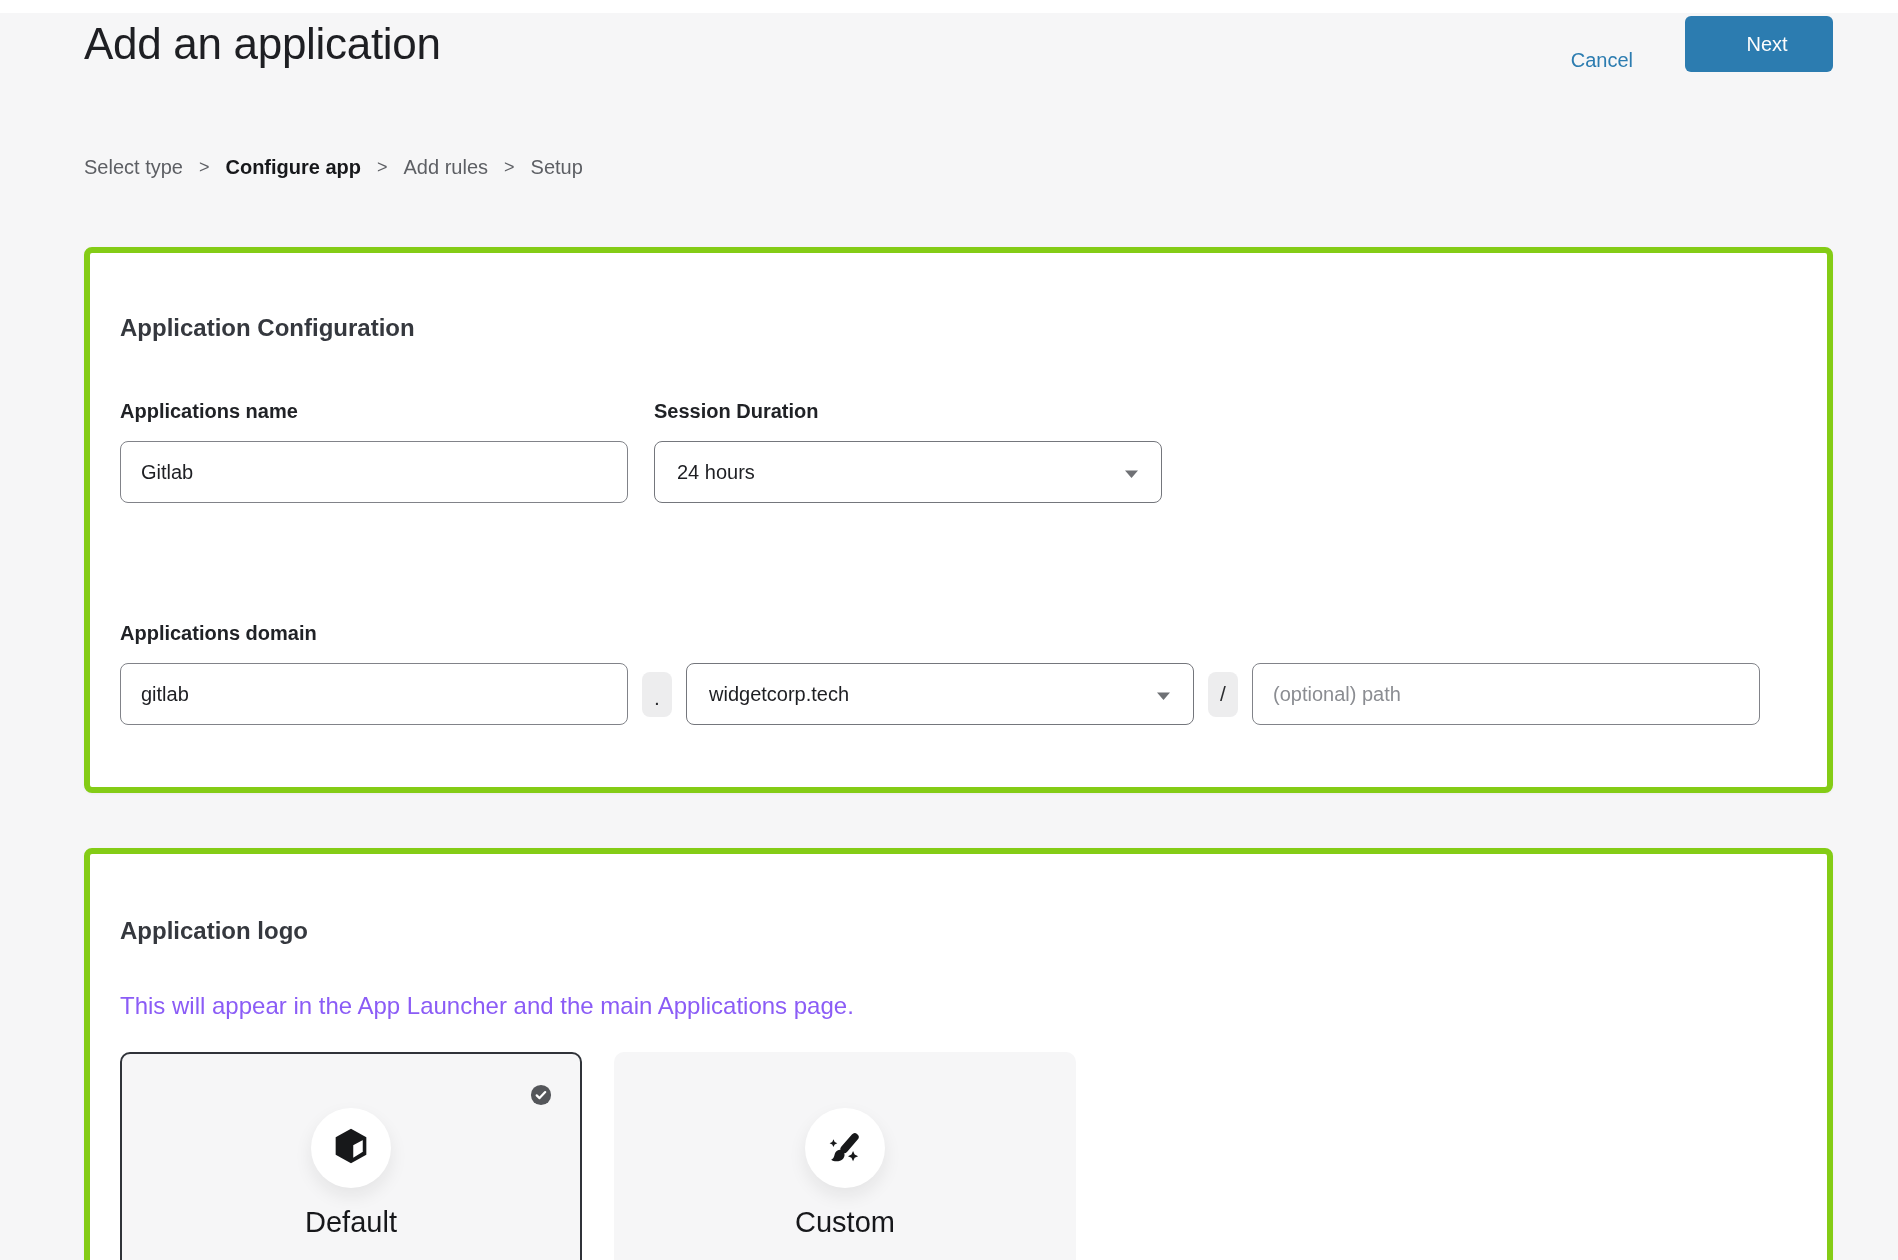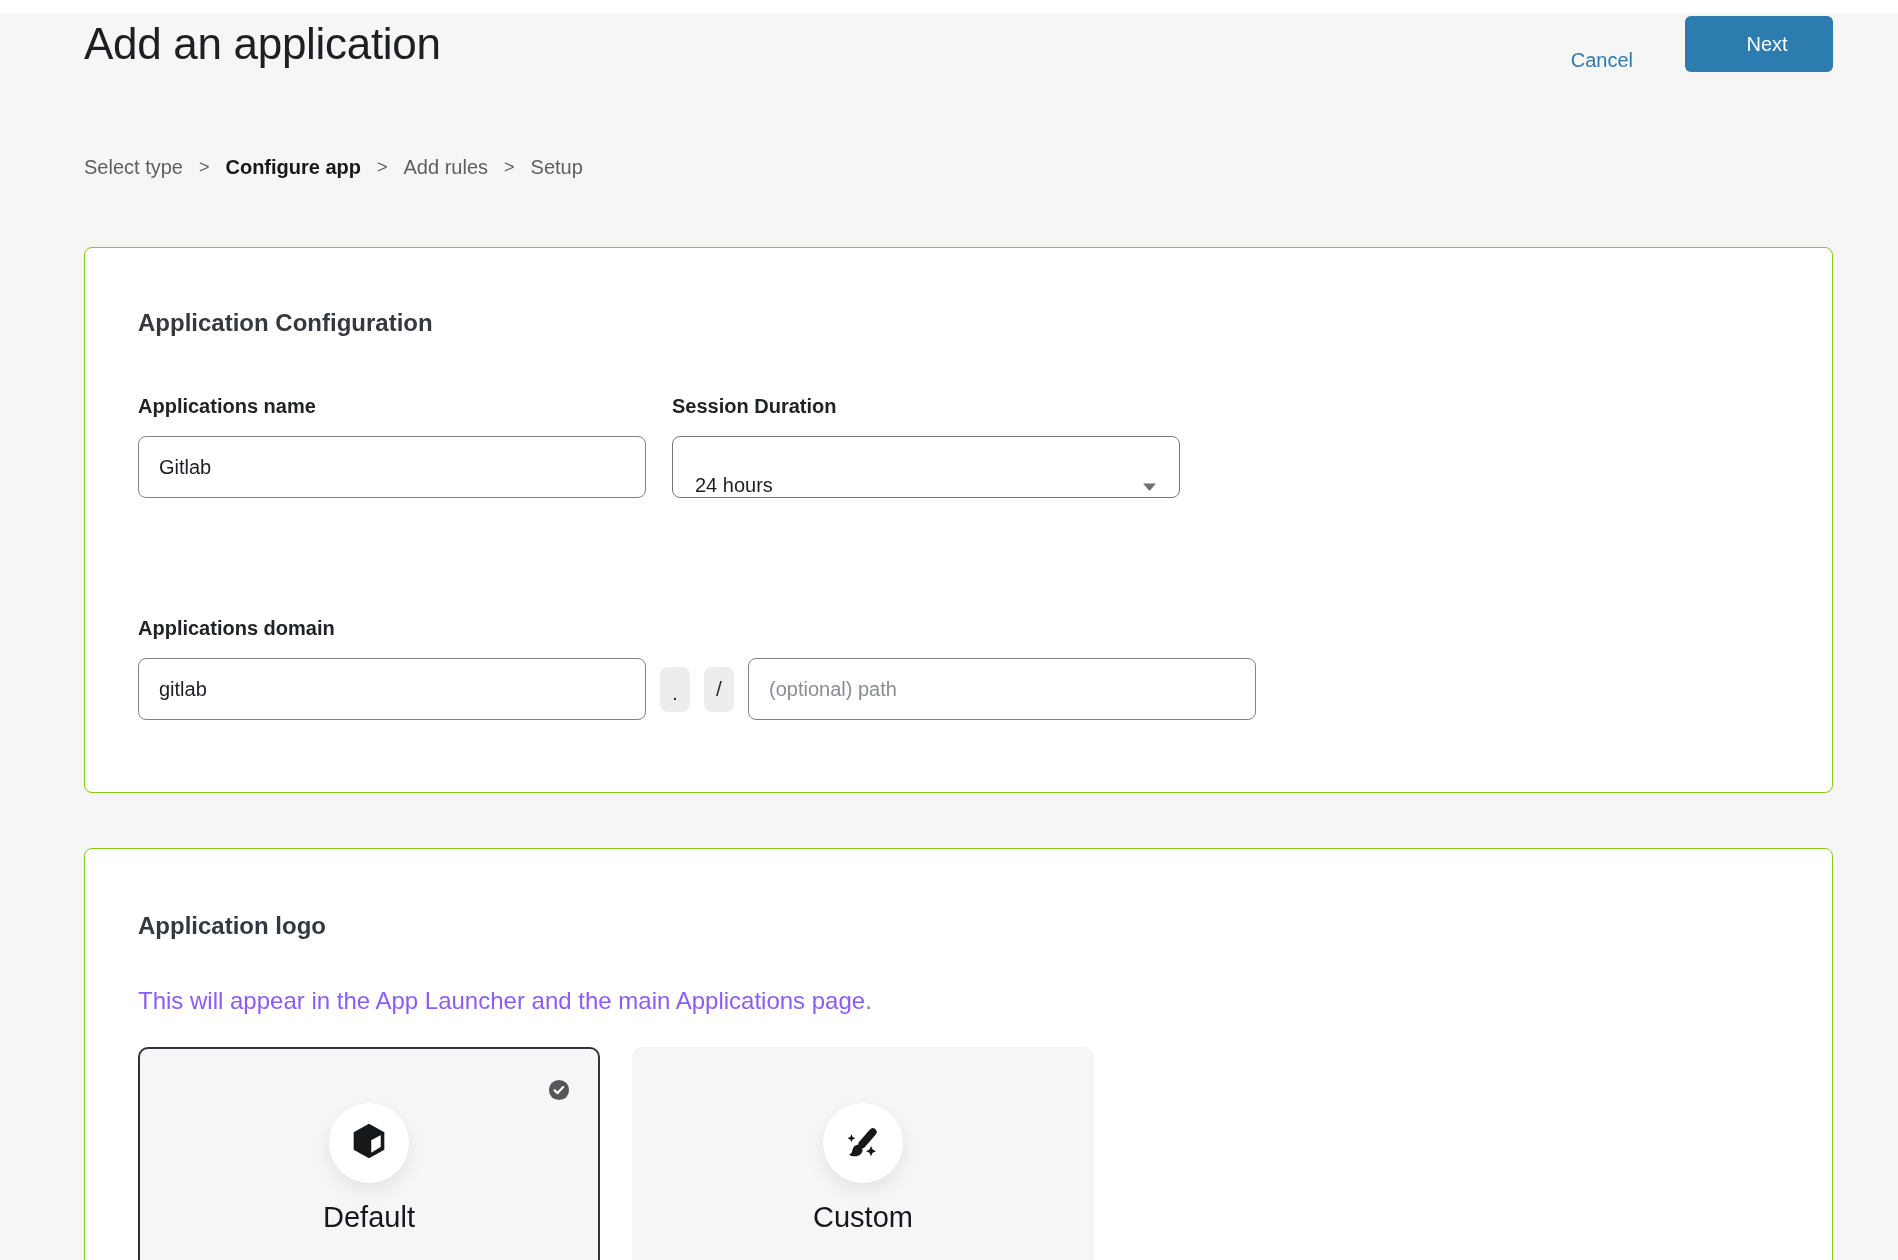--- a/index.html
+++ b/index.html
@@ -43,24 +43,24 @@
     display: flex; align-items: center; gap: 16px;
     font-size: 20px; color: #5d5f64;
   }
   .crumb { cursor: pointer; }
   .crumb.active { color: #17181b; font-weight: 700; cursor: default; }
   .crumb-sep { color: #5d5f64; font-size: 18px; }
 
   
   .card {
     background: #ffffff;
-    border: 1px solid #84cc16;
+    border: 6px solid #84cc16;
     border-radius: 8px;
     box-shadow: 0 1px 3px rgba(30,30,35,0.04);
-    padding: 0 53px;
+    padding: 0 30px;
   }
   .card-heading {
     font-size: 24px; font-weight: 700; color: #35383e; line-height: 30px;
   }
   .card-config { margin-top: 68px; height: 546px; padding-top: 60px; }
   .card-logo   { margin-top: 55px; height: 560px; padding-top: 62px; }
 
   
   .form-row { display: flex; gap: 26px; margin-top: 56px; }
   .field-label {
@@ -72,21 +72,21 @@
     border: 1px solid #818389; border-radius: 8px;
     background: #fff; font-size: 20px; color: #1e1f23;
     padding: 0 20px; font-family: inherit; outline: none;
   }
   .text-input::placeholder { color: #8b8d92; }
   .select-box {
     width: 508px; height: 62px;
     border: 1px solid #74767c; border-radius: 8px;
     background: #fff; font-size: 20px; color: #1e1f23;
     padding: 0 22px; cursor: pointer;
-    display: flex; align-items: flex-end; justify-content: space-between;
+    display: flex; align-items: center; justify-content: space-between;
   }
   .domain-label { margin-top: 118px; }
   .domain-row { display: flex; align-items: center; gap: 14px; margin-top: 18px; }
   .sep-chip {
     width: 30px; height: 45px; flex: 0 0 30px;
     background: #ededee; border-radius: 8px;
     display: flex; align-items: center; justify-content: center;
     font-size: 21px; color: #2a2b2e;
   }
   .sep-chip.dot { align-items: flex-end; padding-bottom: 7px; }
@@ -154,20 +154,28 @@
               </svg>
           </span>
         </div>
       </div>
     </div>
 
     <div class="field-label domain-label">Applications domain</div>
     <div class="domain-row">
       <input class="text-input" type="text" value="gitlab" style="">
       <span class="sep-chip dot">.</span>
+      <div class="select-box">
+        <span>widgetcorp.tech</span>
+        <span>
+          <svg width="15" height="10" viewBox="0 0 15 10">
+              <path d="M1 1.5 L7.5 9 L14 1.5 Z" fill="#6f7175"></path>
+            </svg>
+        </span>
+      </div>
       <span class="sep-chip">/</span>
       <input class="text-input" type="text" placeholder="(optional) path" style="">
     </div>
   </div>
 
   <div class="card card-logo">
     <h2 class="card-heading">Application logo</h2>
     <p class="logo-desc">This will appear in the App Launcher and the main Applications page.</p>
 
     <div class="tiles">

